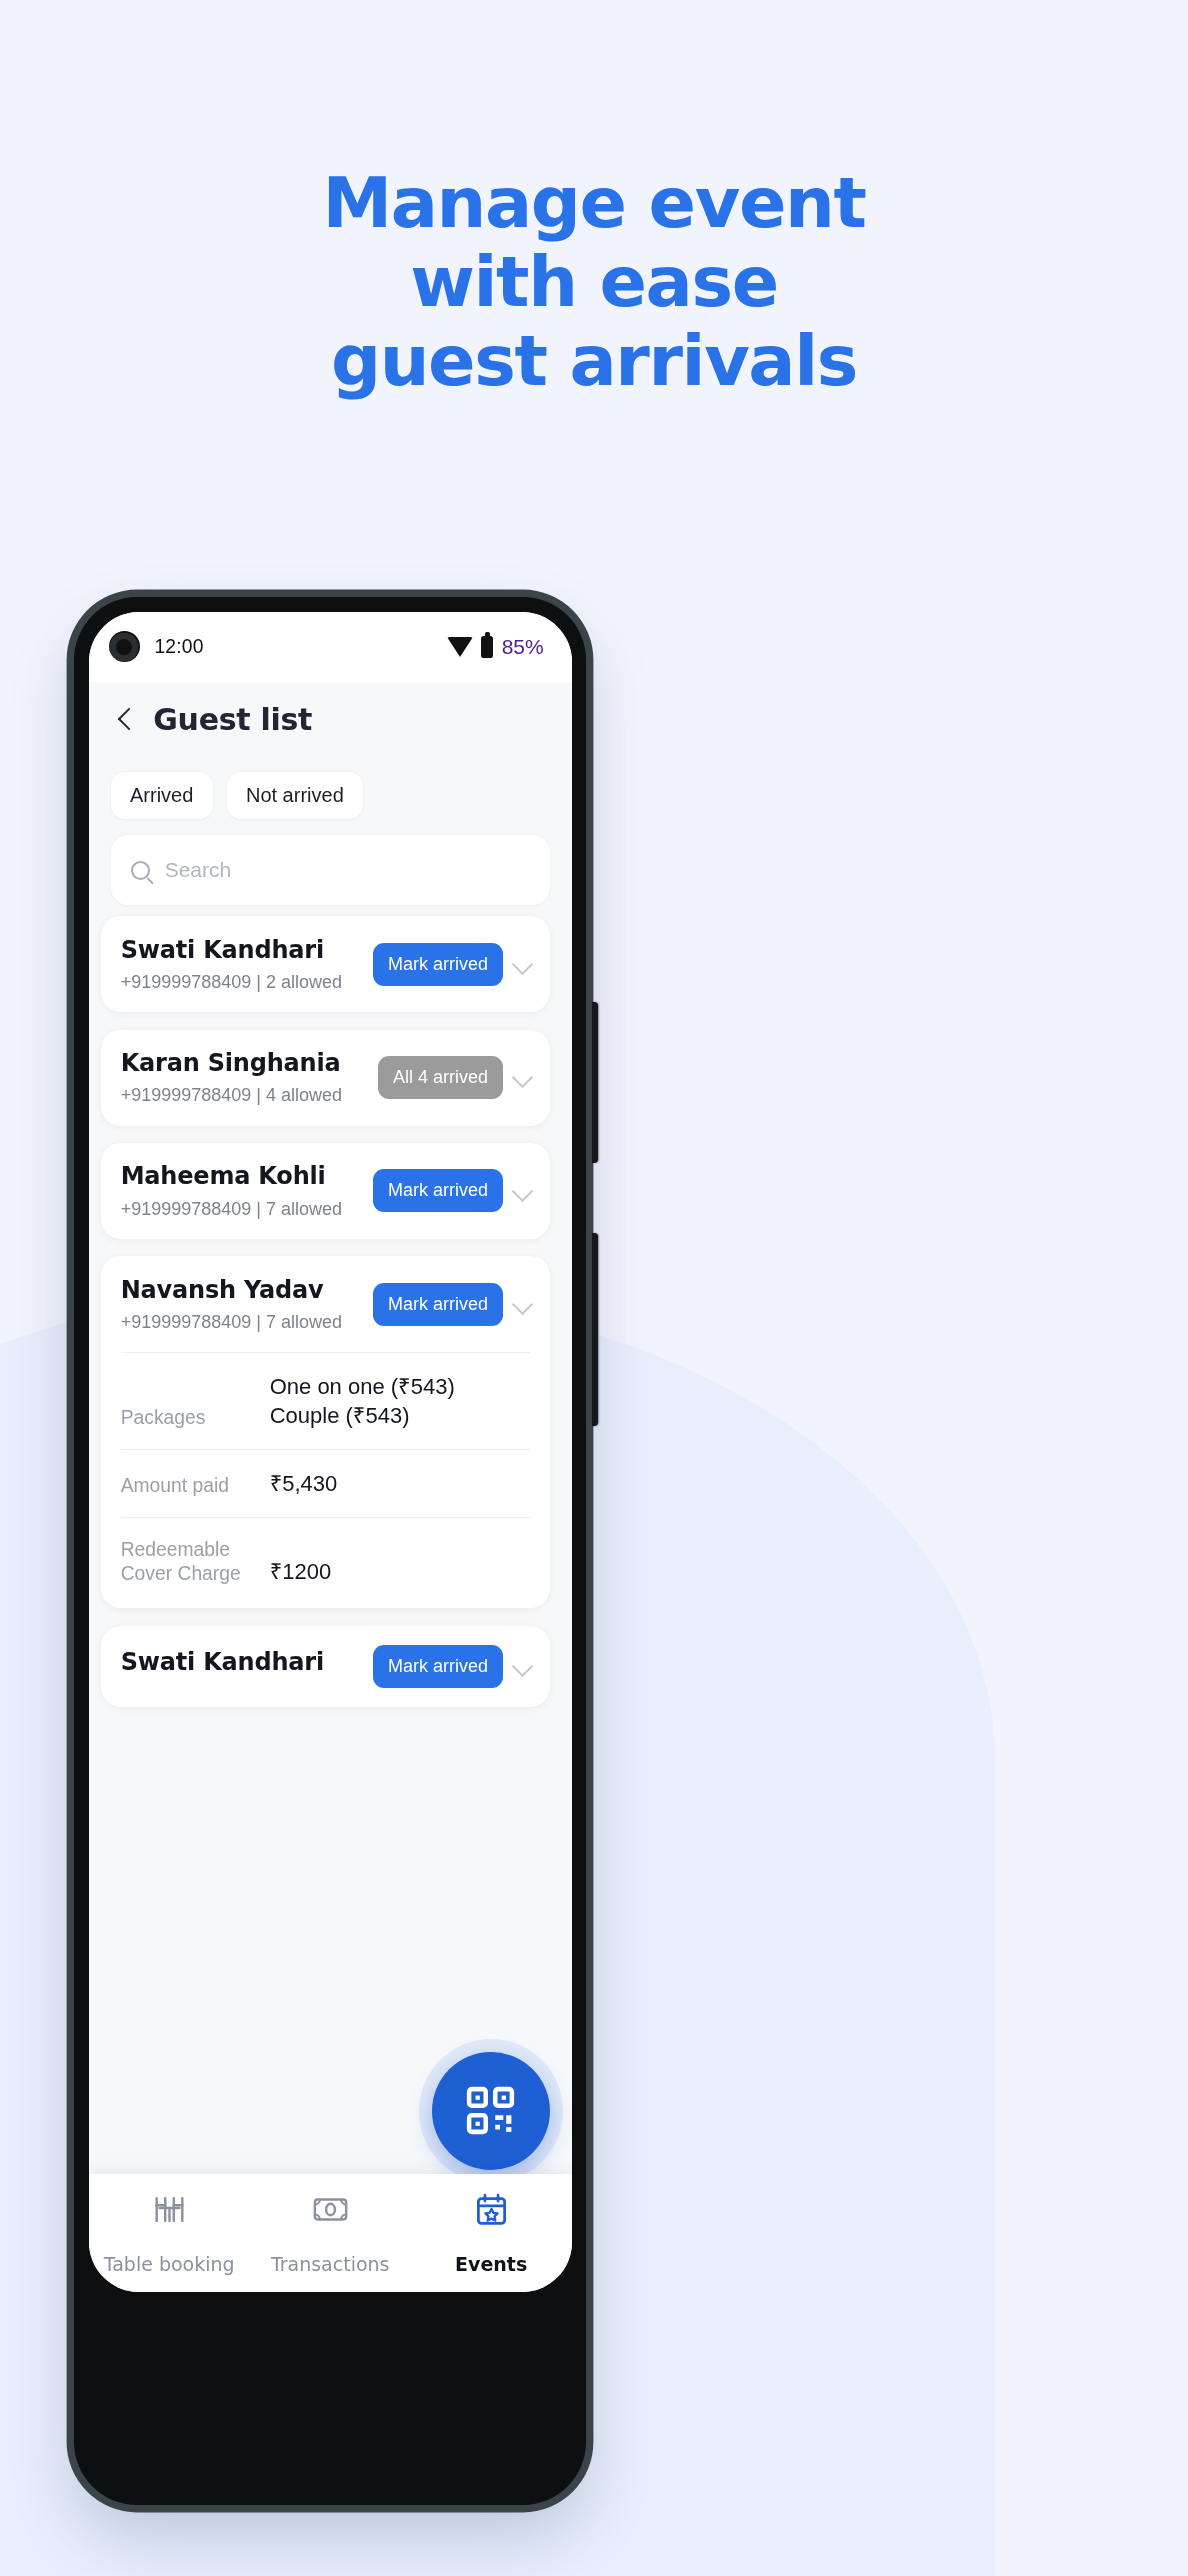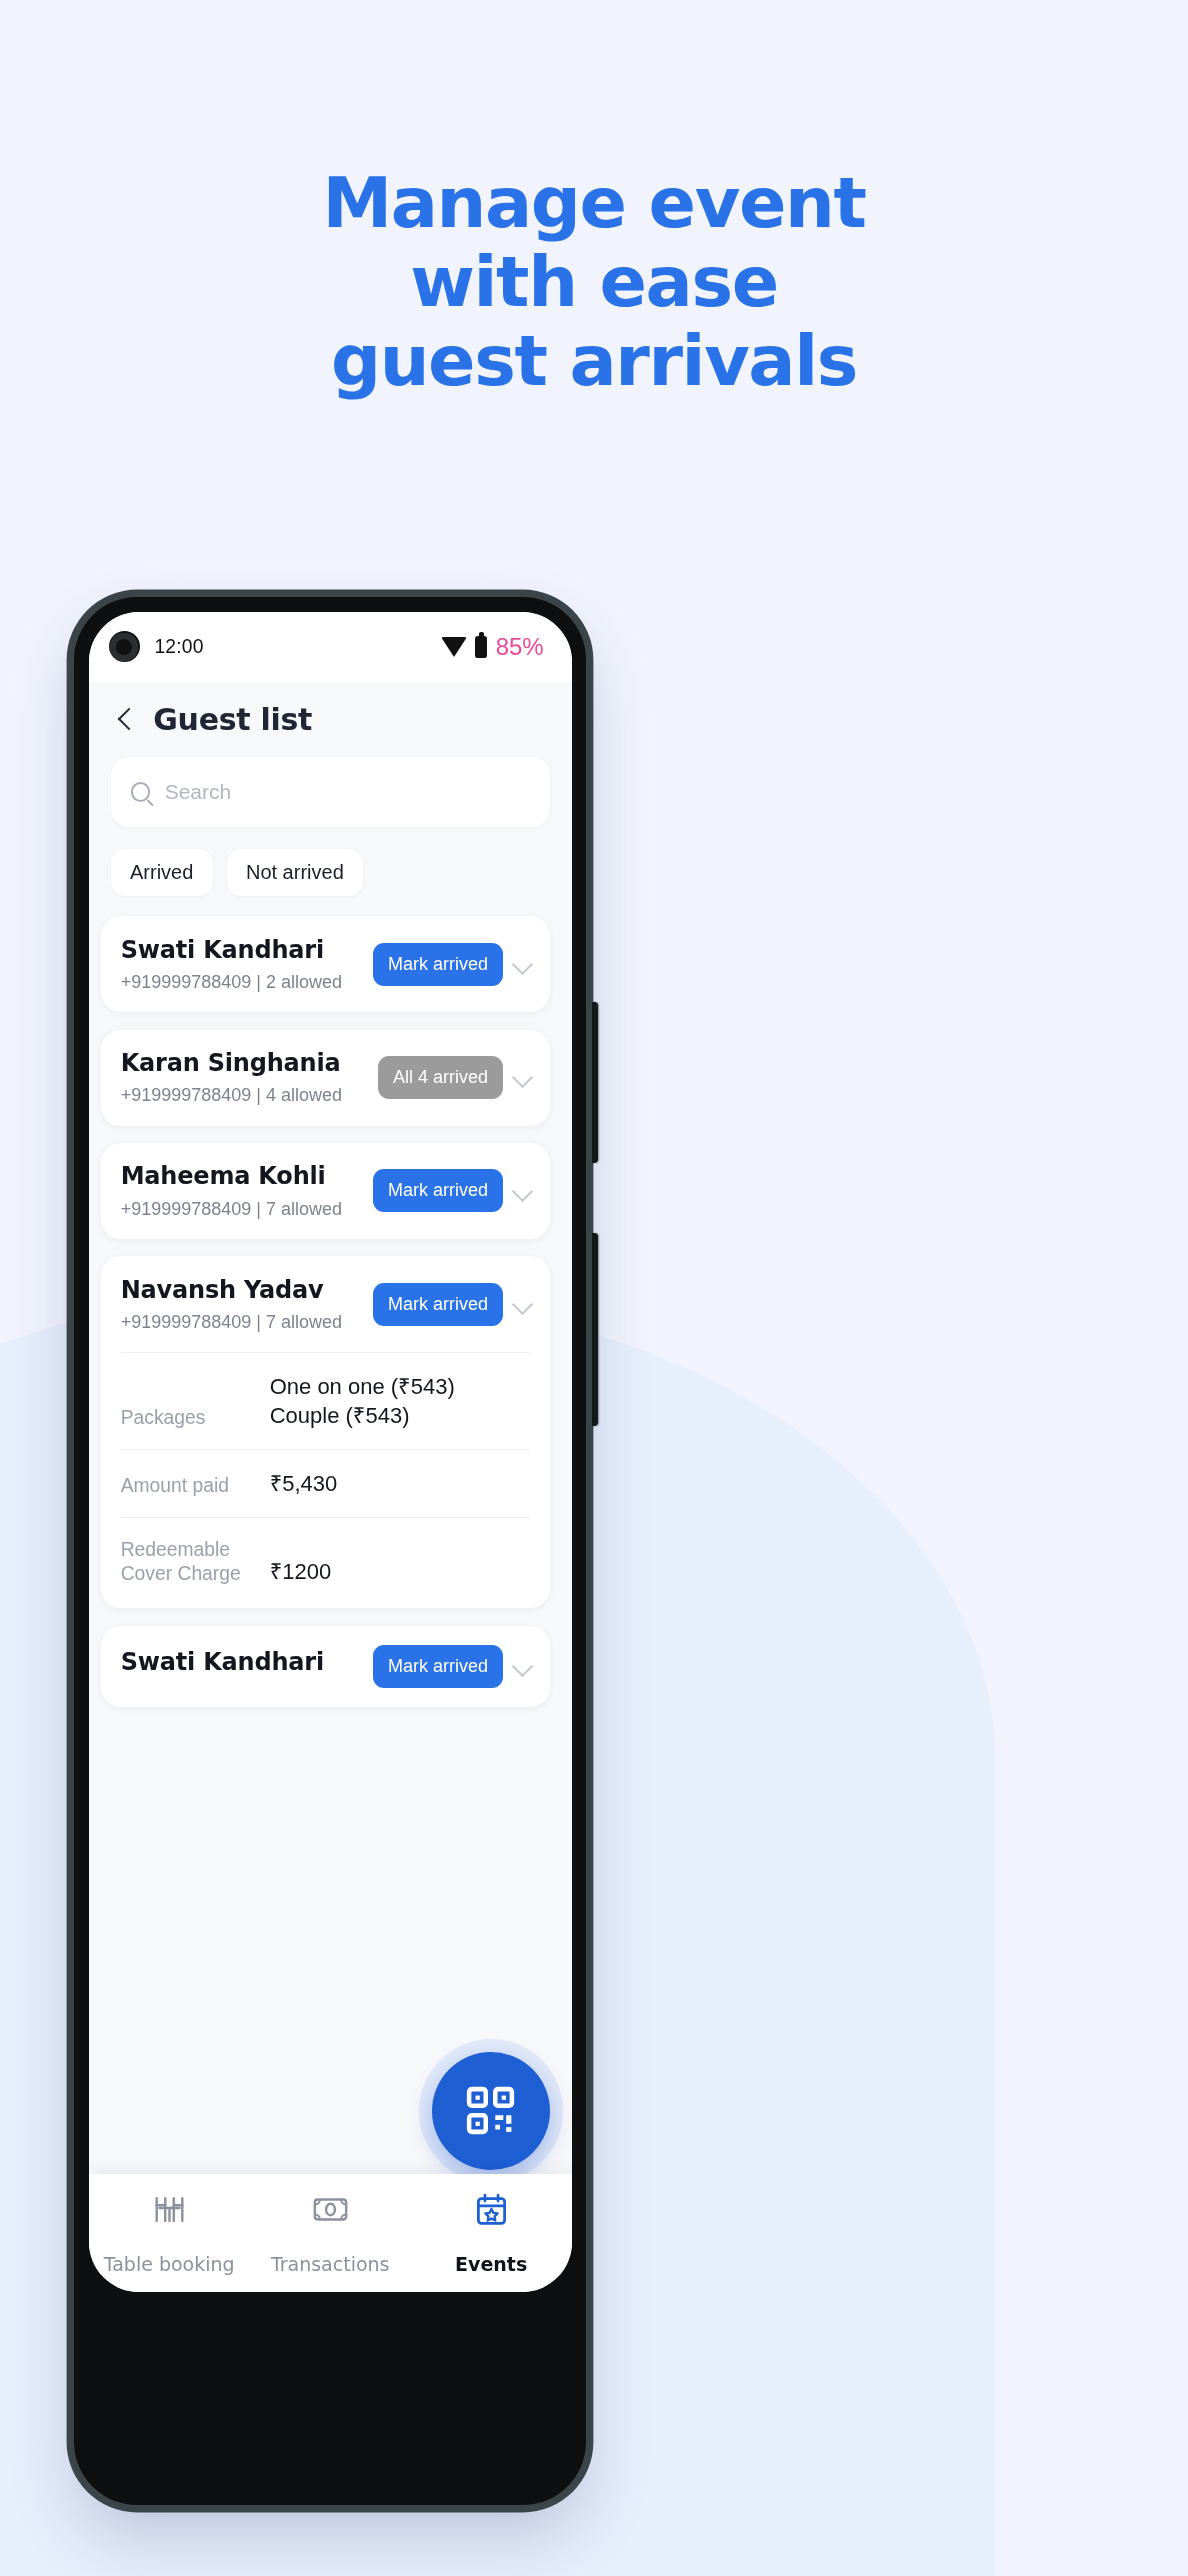--- a/index.html
+++ b/index.html
@@ -115,21 +115,21 @@
     border-radius: 2.8px;
   }
   #battery-icon {
     width: 12px; height: 22px; background: #111; border-radius: 2.8px;
     position: relative;
   }
   #battery-icon::after {
     content: ""; position: absolute; top: -3.7px; left: 3.2px;
     width: 5.5px; height: 3.7px; background: #111; border-radius: 1.8px 1.8px 0 0;
   }
-  #battery-pct { font-size: 24px; color: #ec4899; font-weight: 500; }
+  #battery-pct { font-size: 21px; color: #4c1d95; font-weight: 500; }
 
   
   #app-header {
     flex: 0 0 auto;
     background: #f7f8fa;
     padding: 20px 24px 13px 24px;
     display: flex;
     align-items: center;
     gap: 16.6px;
   }
@@ -331,30 +331,30 @@
         <div id="battery-icon"></div>
         <div id="battery-pct">85%</div>
       </div>
     </div>
 
     <div id="app-header">
       <div id="back-chevron"></div>
       <div id="page-title">Guest list</div>
     </div>
 
+    <div id="chips">
+      <div class="chip">Arrived</div>
+      <div class="chip">Not arrived</div>
+    </div>
+
     <div id="search-wrap">
       <div id="search-box">
         <div id="search-icon"></div>
         <input id="search-input" type="text" placeholder="Search" style="">
       </div>
-    </div>
-
-    <div id="chips">
-      <div class="chip">Arrived</div>
-      <div class="chip">Not arrived</div>
     </div>
 
     <div id="guest-list">
 
       <div class="guest-card">
         <div class="guest-row">
           <div class="guest-info">
             <div class="guest-name">Swati Kandhari</div>
             <div class="guest-meta">+919999788409 | 2 allowed</div>
           </div>

